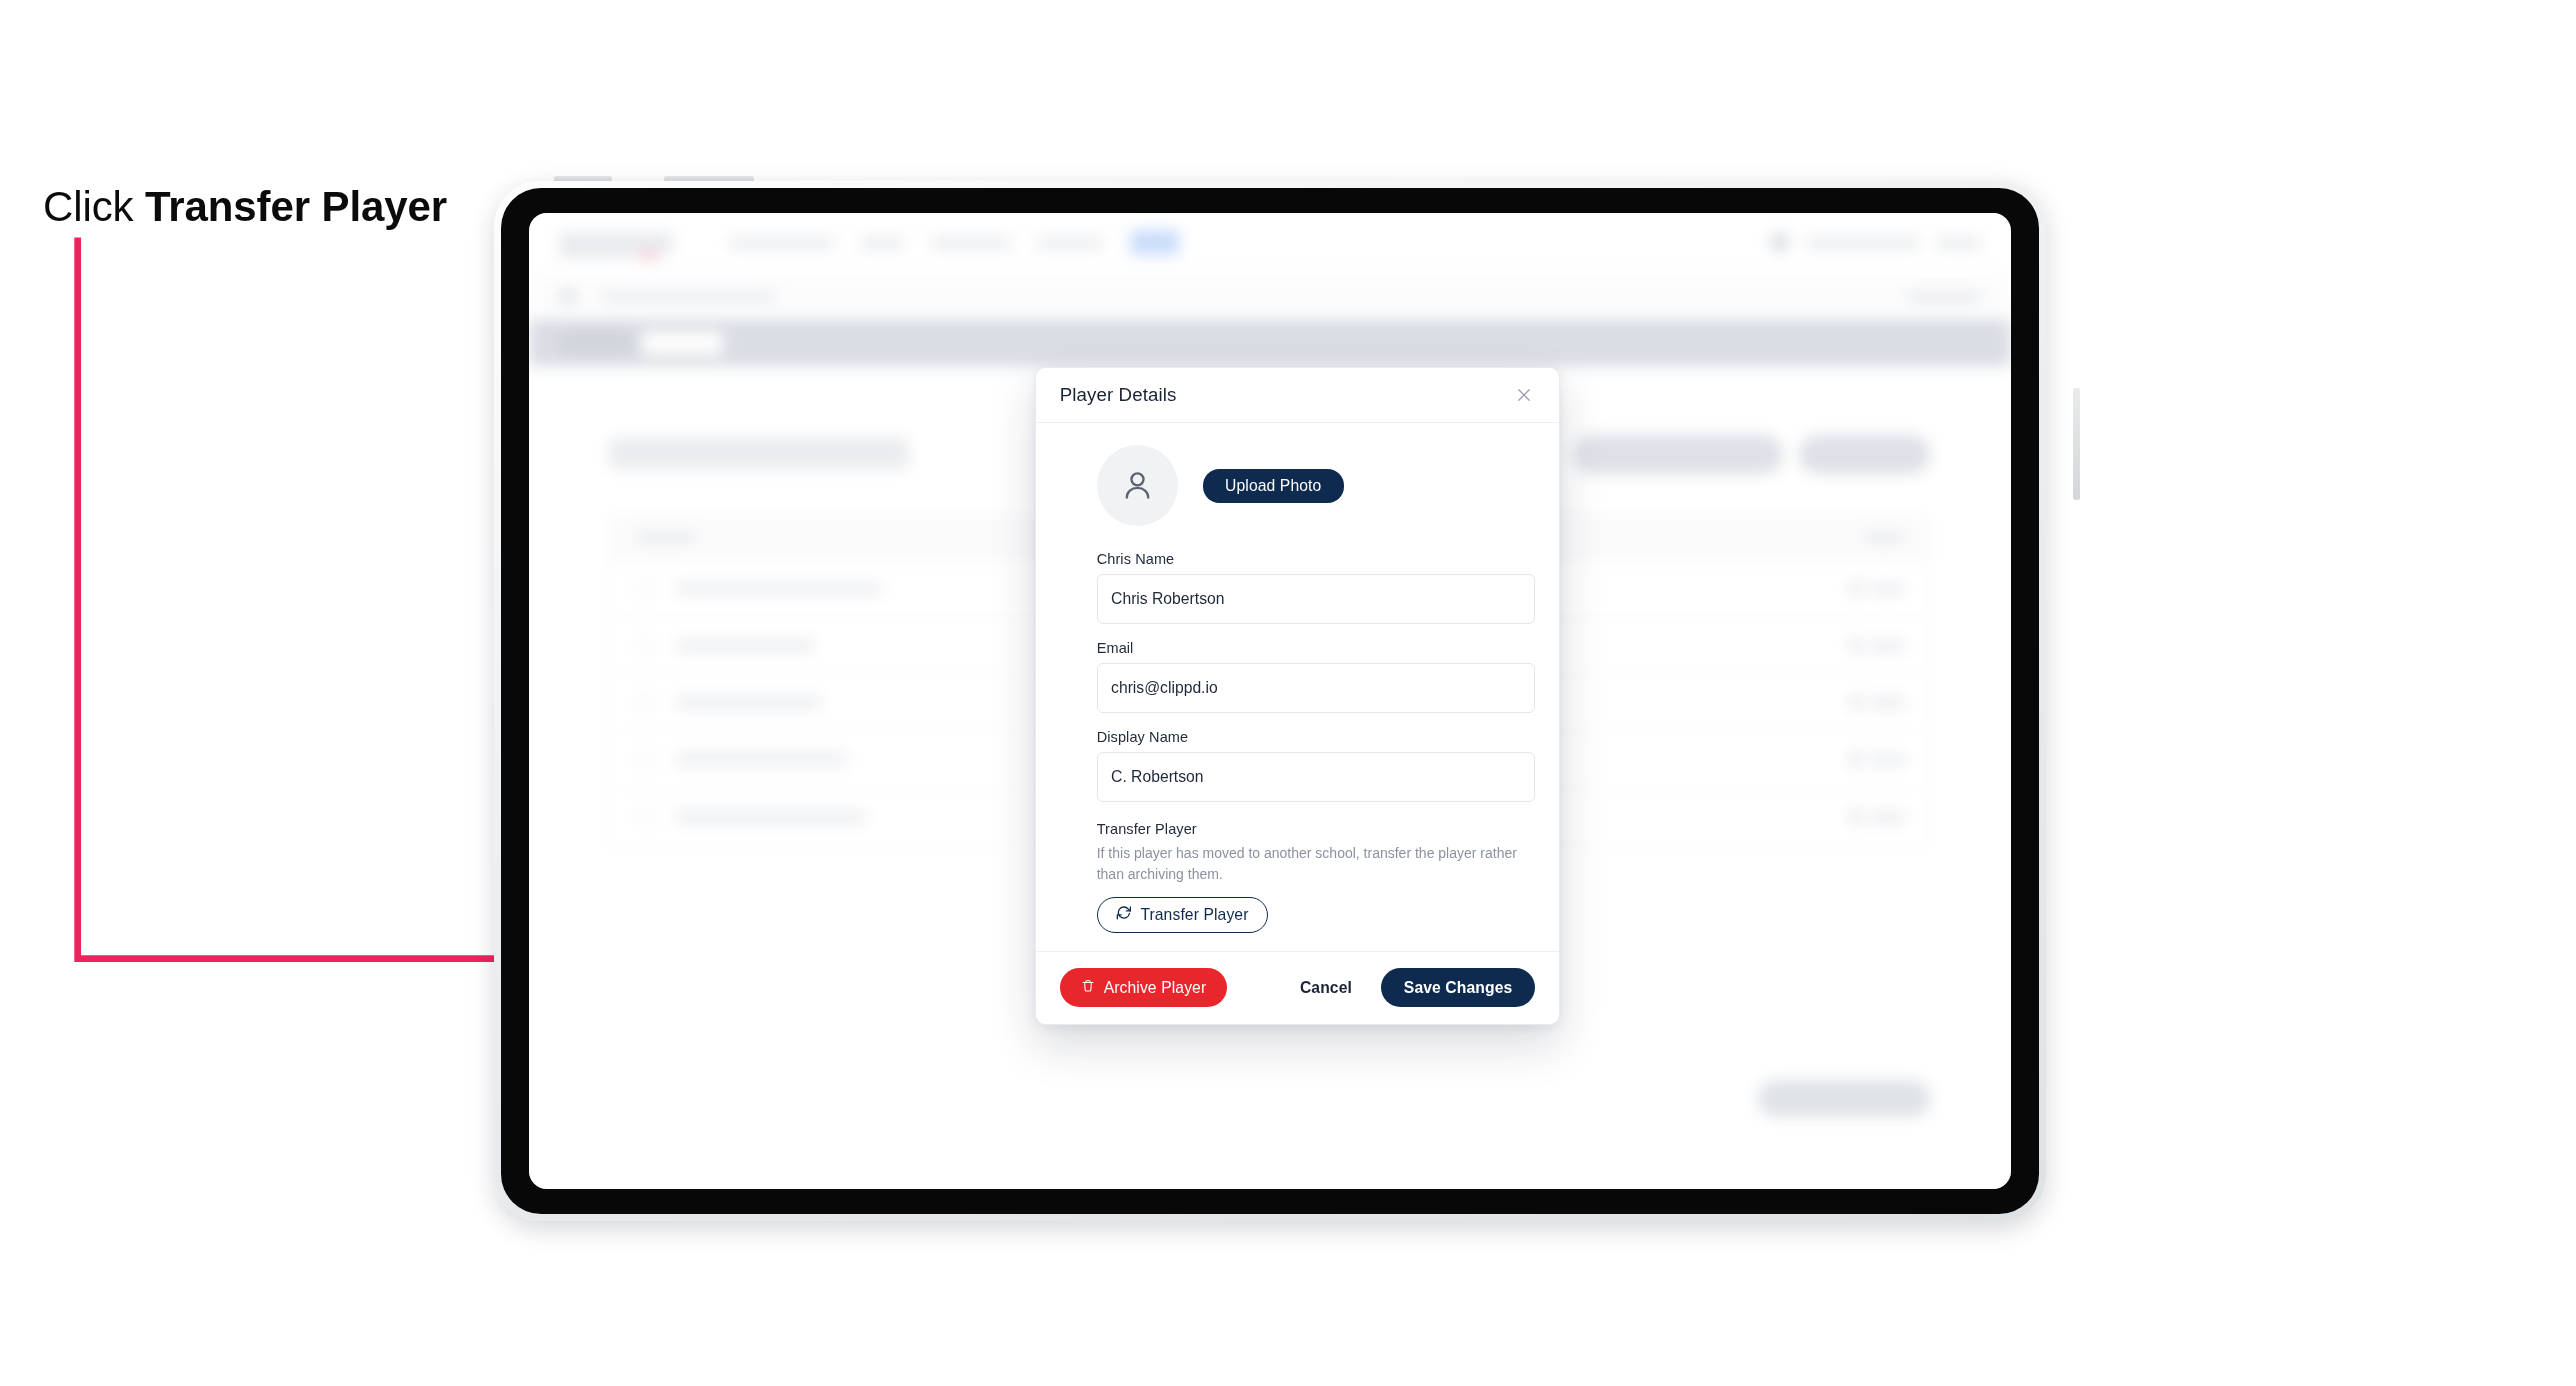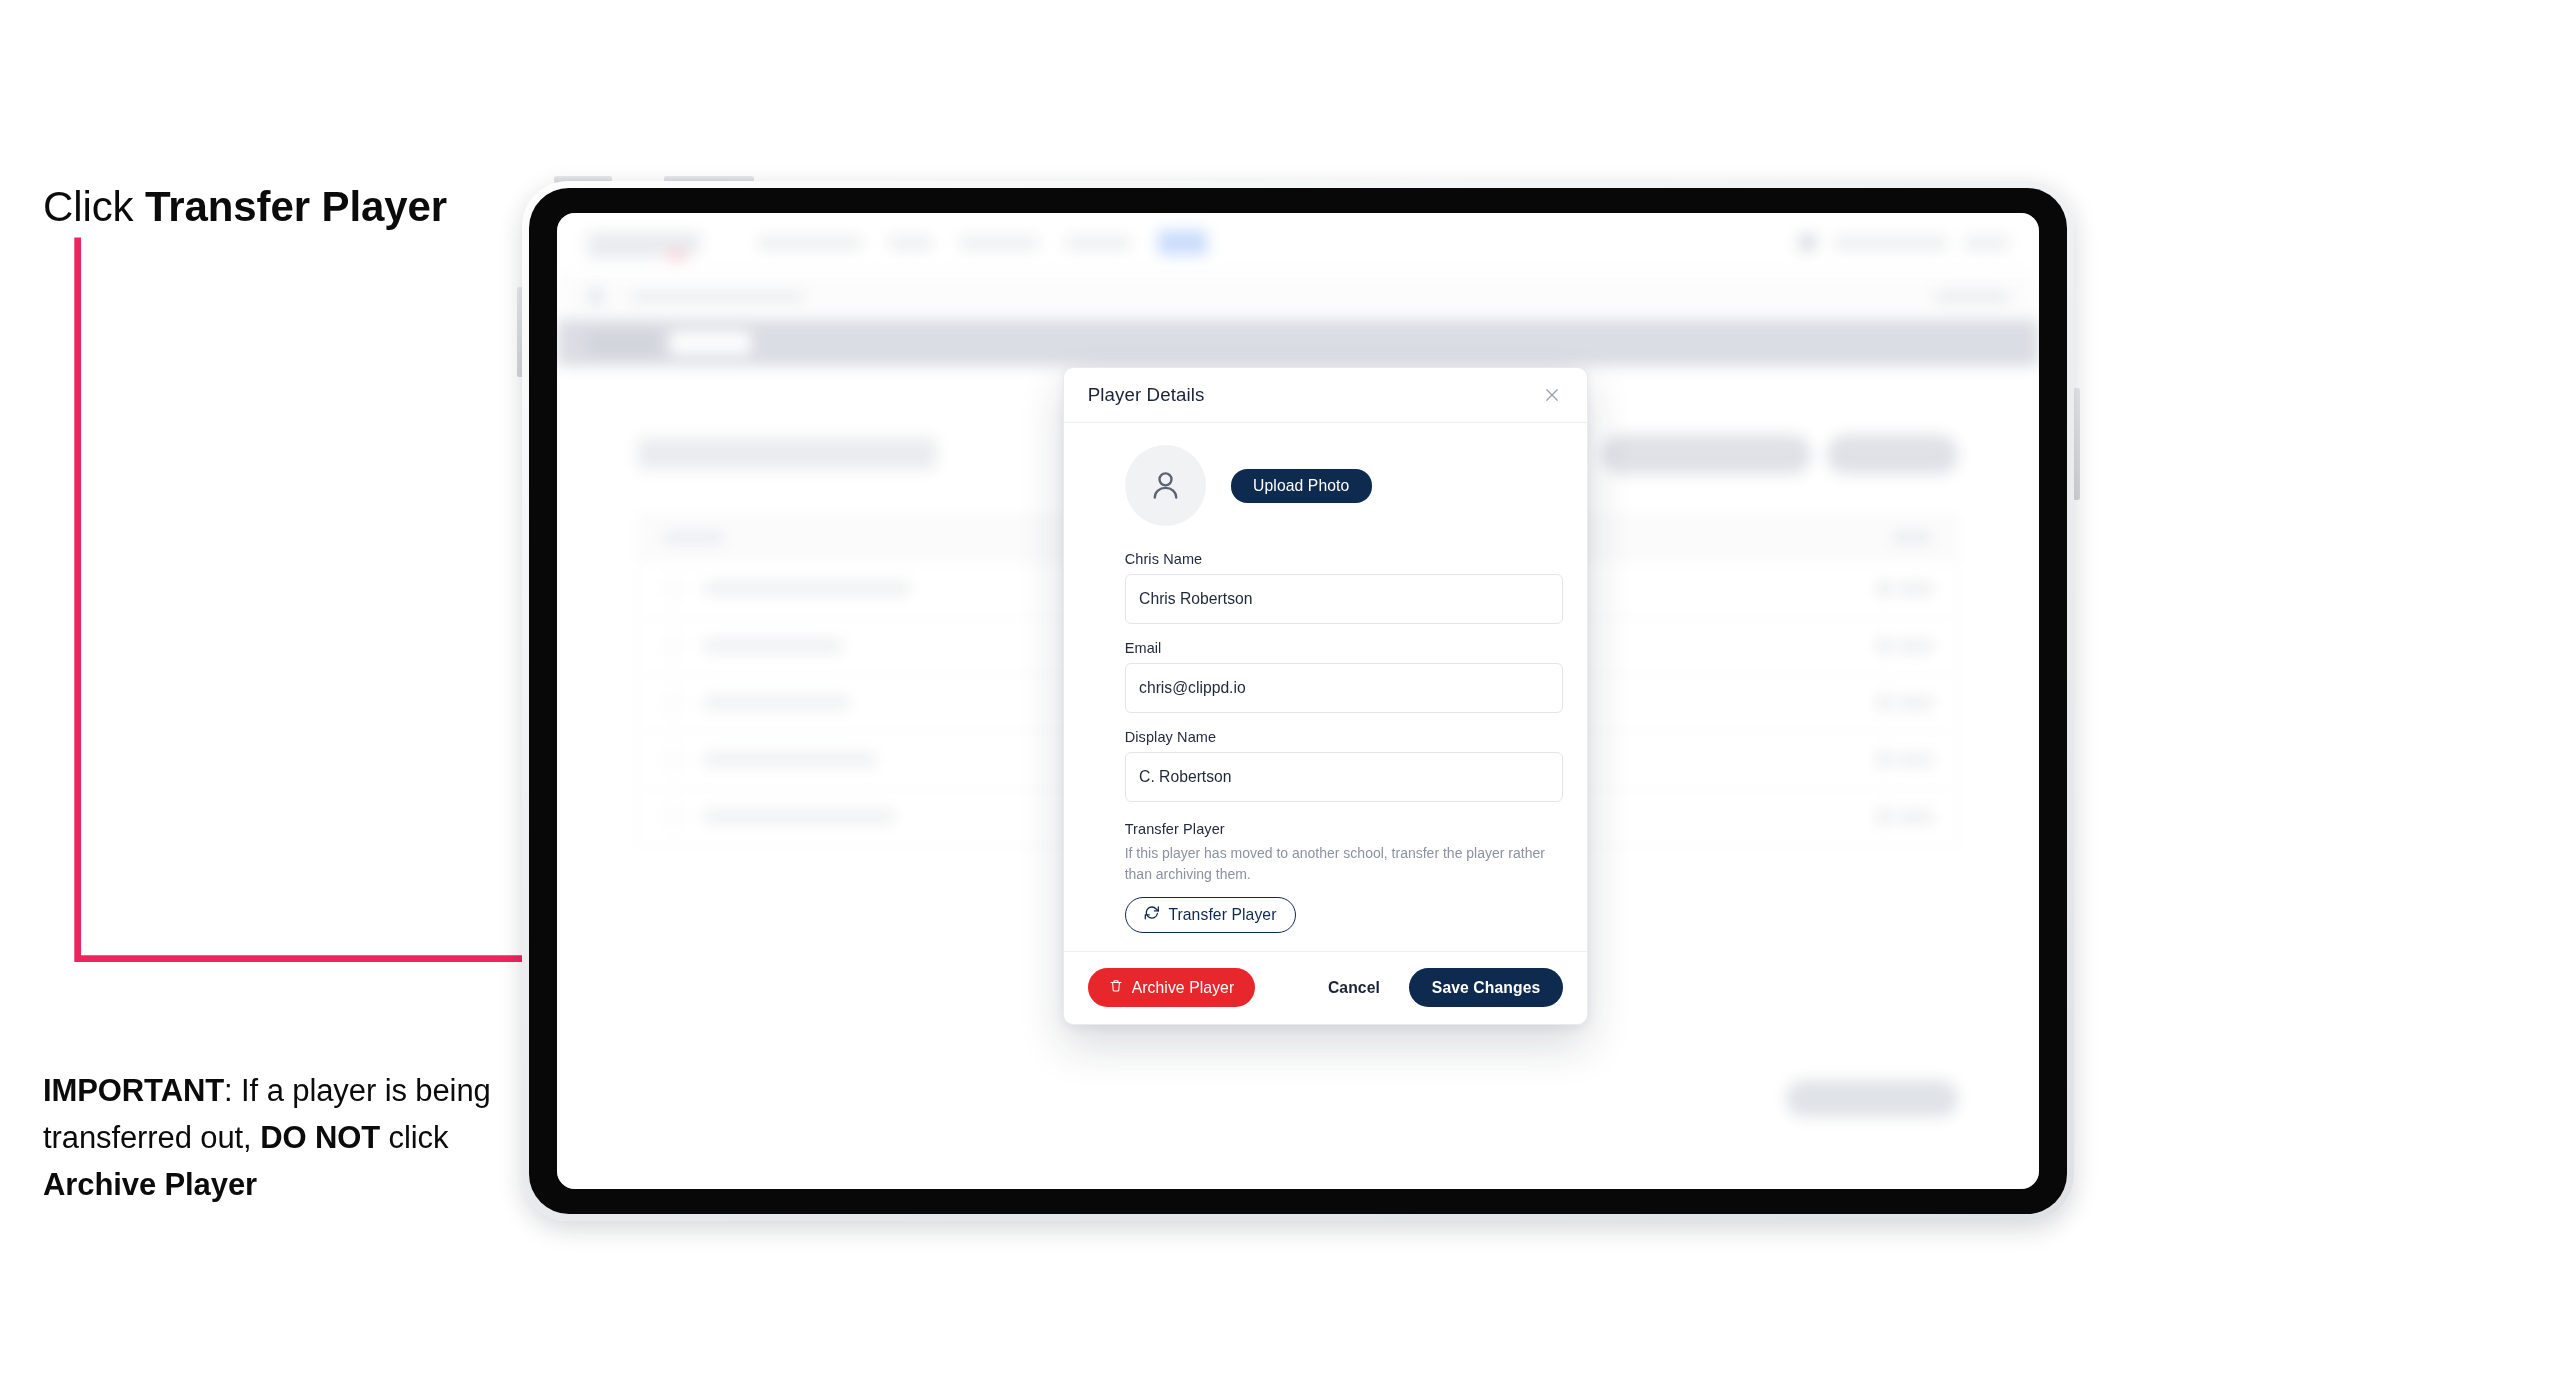--- a/index.html
+++ b/index.html
@@ -24,21 +24,21 @@
   .anno b { font-weight: 700; }
   #anno-top { left: 43px; top: 175px; width: 567px; font-size: 42px; }
   #anno-bottom { left: 43px; top: 1067px; width: 448px; font-size: 31px; }
 
   
   #arrow-svg { position: absolute; left: 0; top: 0; width: 2576px; height: 1386px; pointer-events: none; }
 
   
   #tablet {
     position: absolute;
-    left: 522px; top: 181px;
+    left: 494px; top: 181px;
     width: 1552px; height: 1040px;
     background: linear-gradient(160deg,#fdfdfd 0%,#eceef0 45%,#dfe2e5 100%);
     border-radius: 46px;
     padding: 6.7px;
     box-shadow: 0 7.5px 25px rgba(20,25,40,0.17);
   }
   #tablet-bezel {
     width: 100%; height: 100%;
     background: #080808;
     border-radius: 40px;
@@ -195,21 +195,20 @@
     letter-spacing:0.1px;
   }
 </style>
 </head>
 <body>
 
 <div id="stage">
 
   <div class="anno" id="anno-top"><span>Click </span><b>Transfer Player</b></div>
 
-  <div class="anno" id="anno-bottom"><b>IMPORTANT</b><span>: If a player is being transferred out, </span><b>DO NOT</b><span> click </span><b>Archive Player</b></div>
 
   <svg id="arrow-svg" viewBox="0 0 3453 1858">
     <path d="M 104 323 L 104 1285 L 1338 1285" fill="none" stroke="#ef245e" stroke-width="9" stroke-linecap="square"></path>
     <path d="M 1318 1256 L 1356 1285 L 1318 1314" fill="none" stroke="#ef245e" stroke-width="11" stroke-linecap="round" stroke-linejoin="round"></path>
   </svg>
 
   <div class="tab-btn" id="btn-power"></div>
   <div class="tab-btn" id="btn-vol1"></div>
   <div class="tab-btn" id="btn-side"></div>
   <div class="tab-btn" id="btn-side2"></div>

